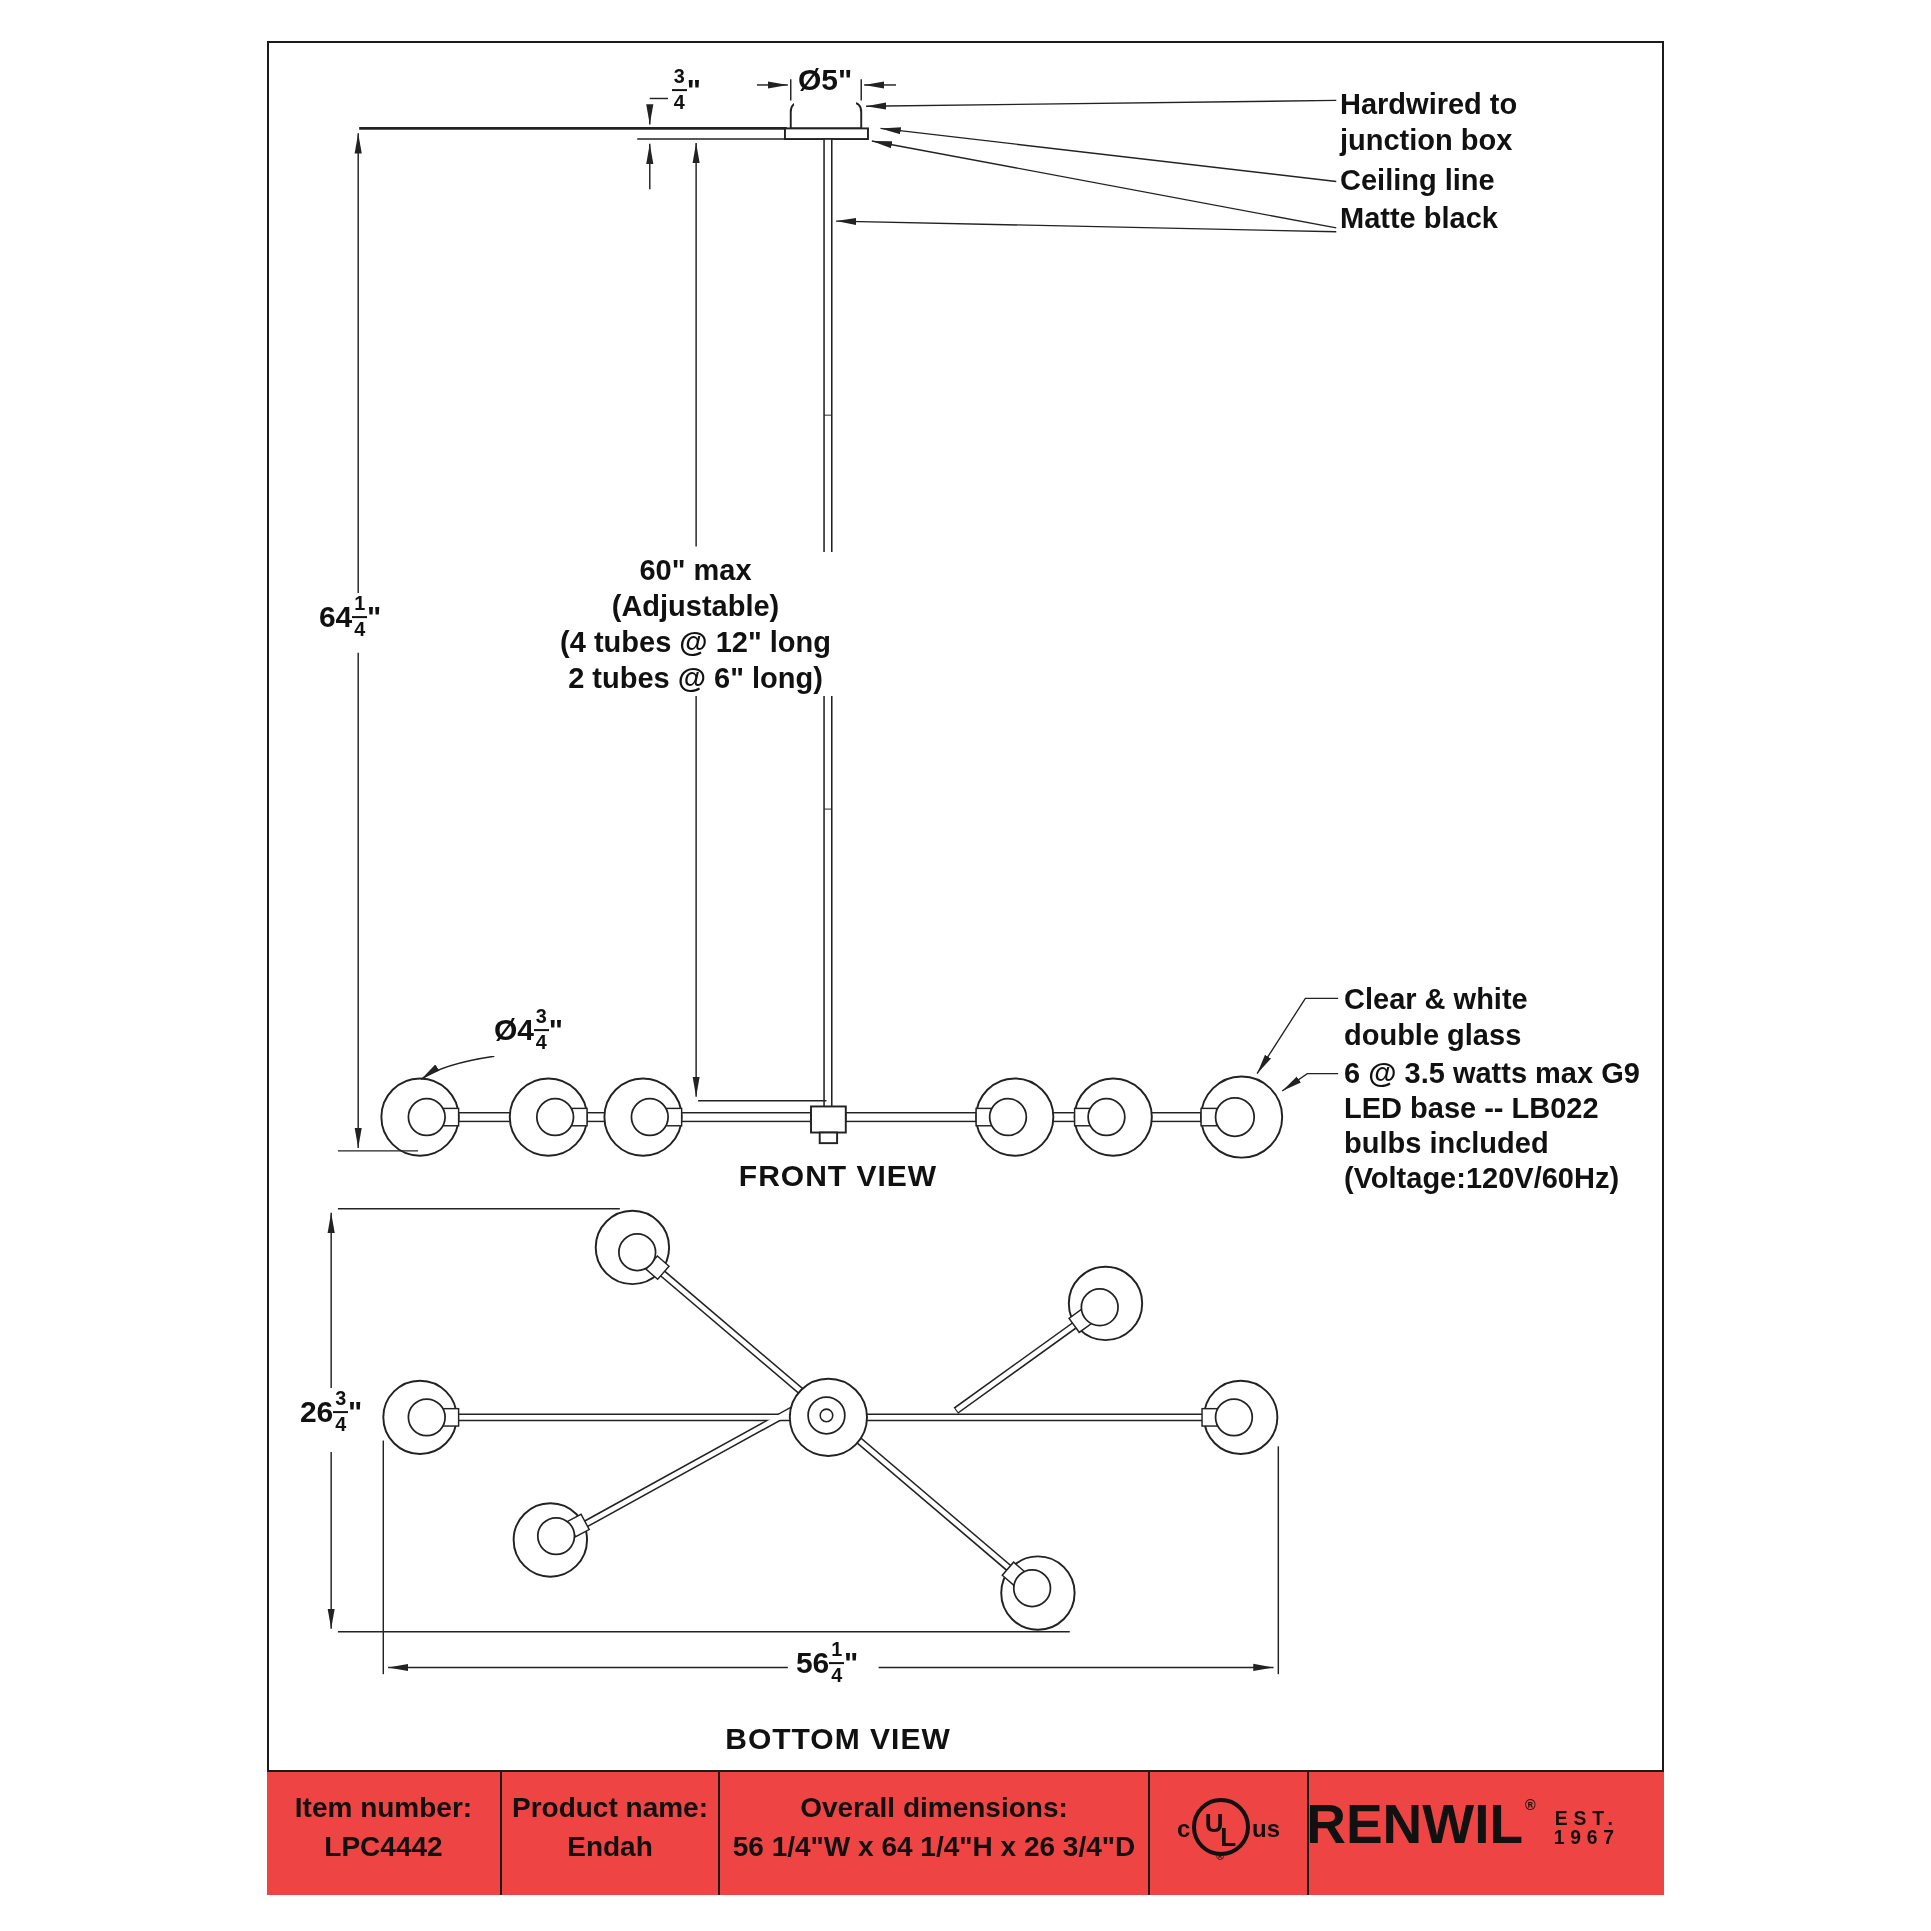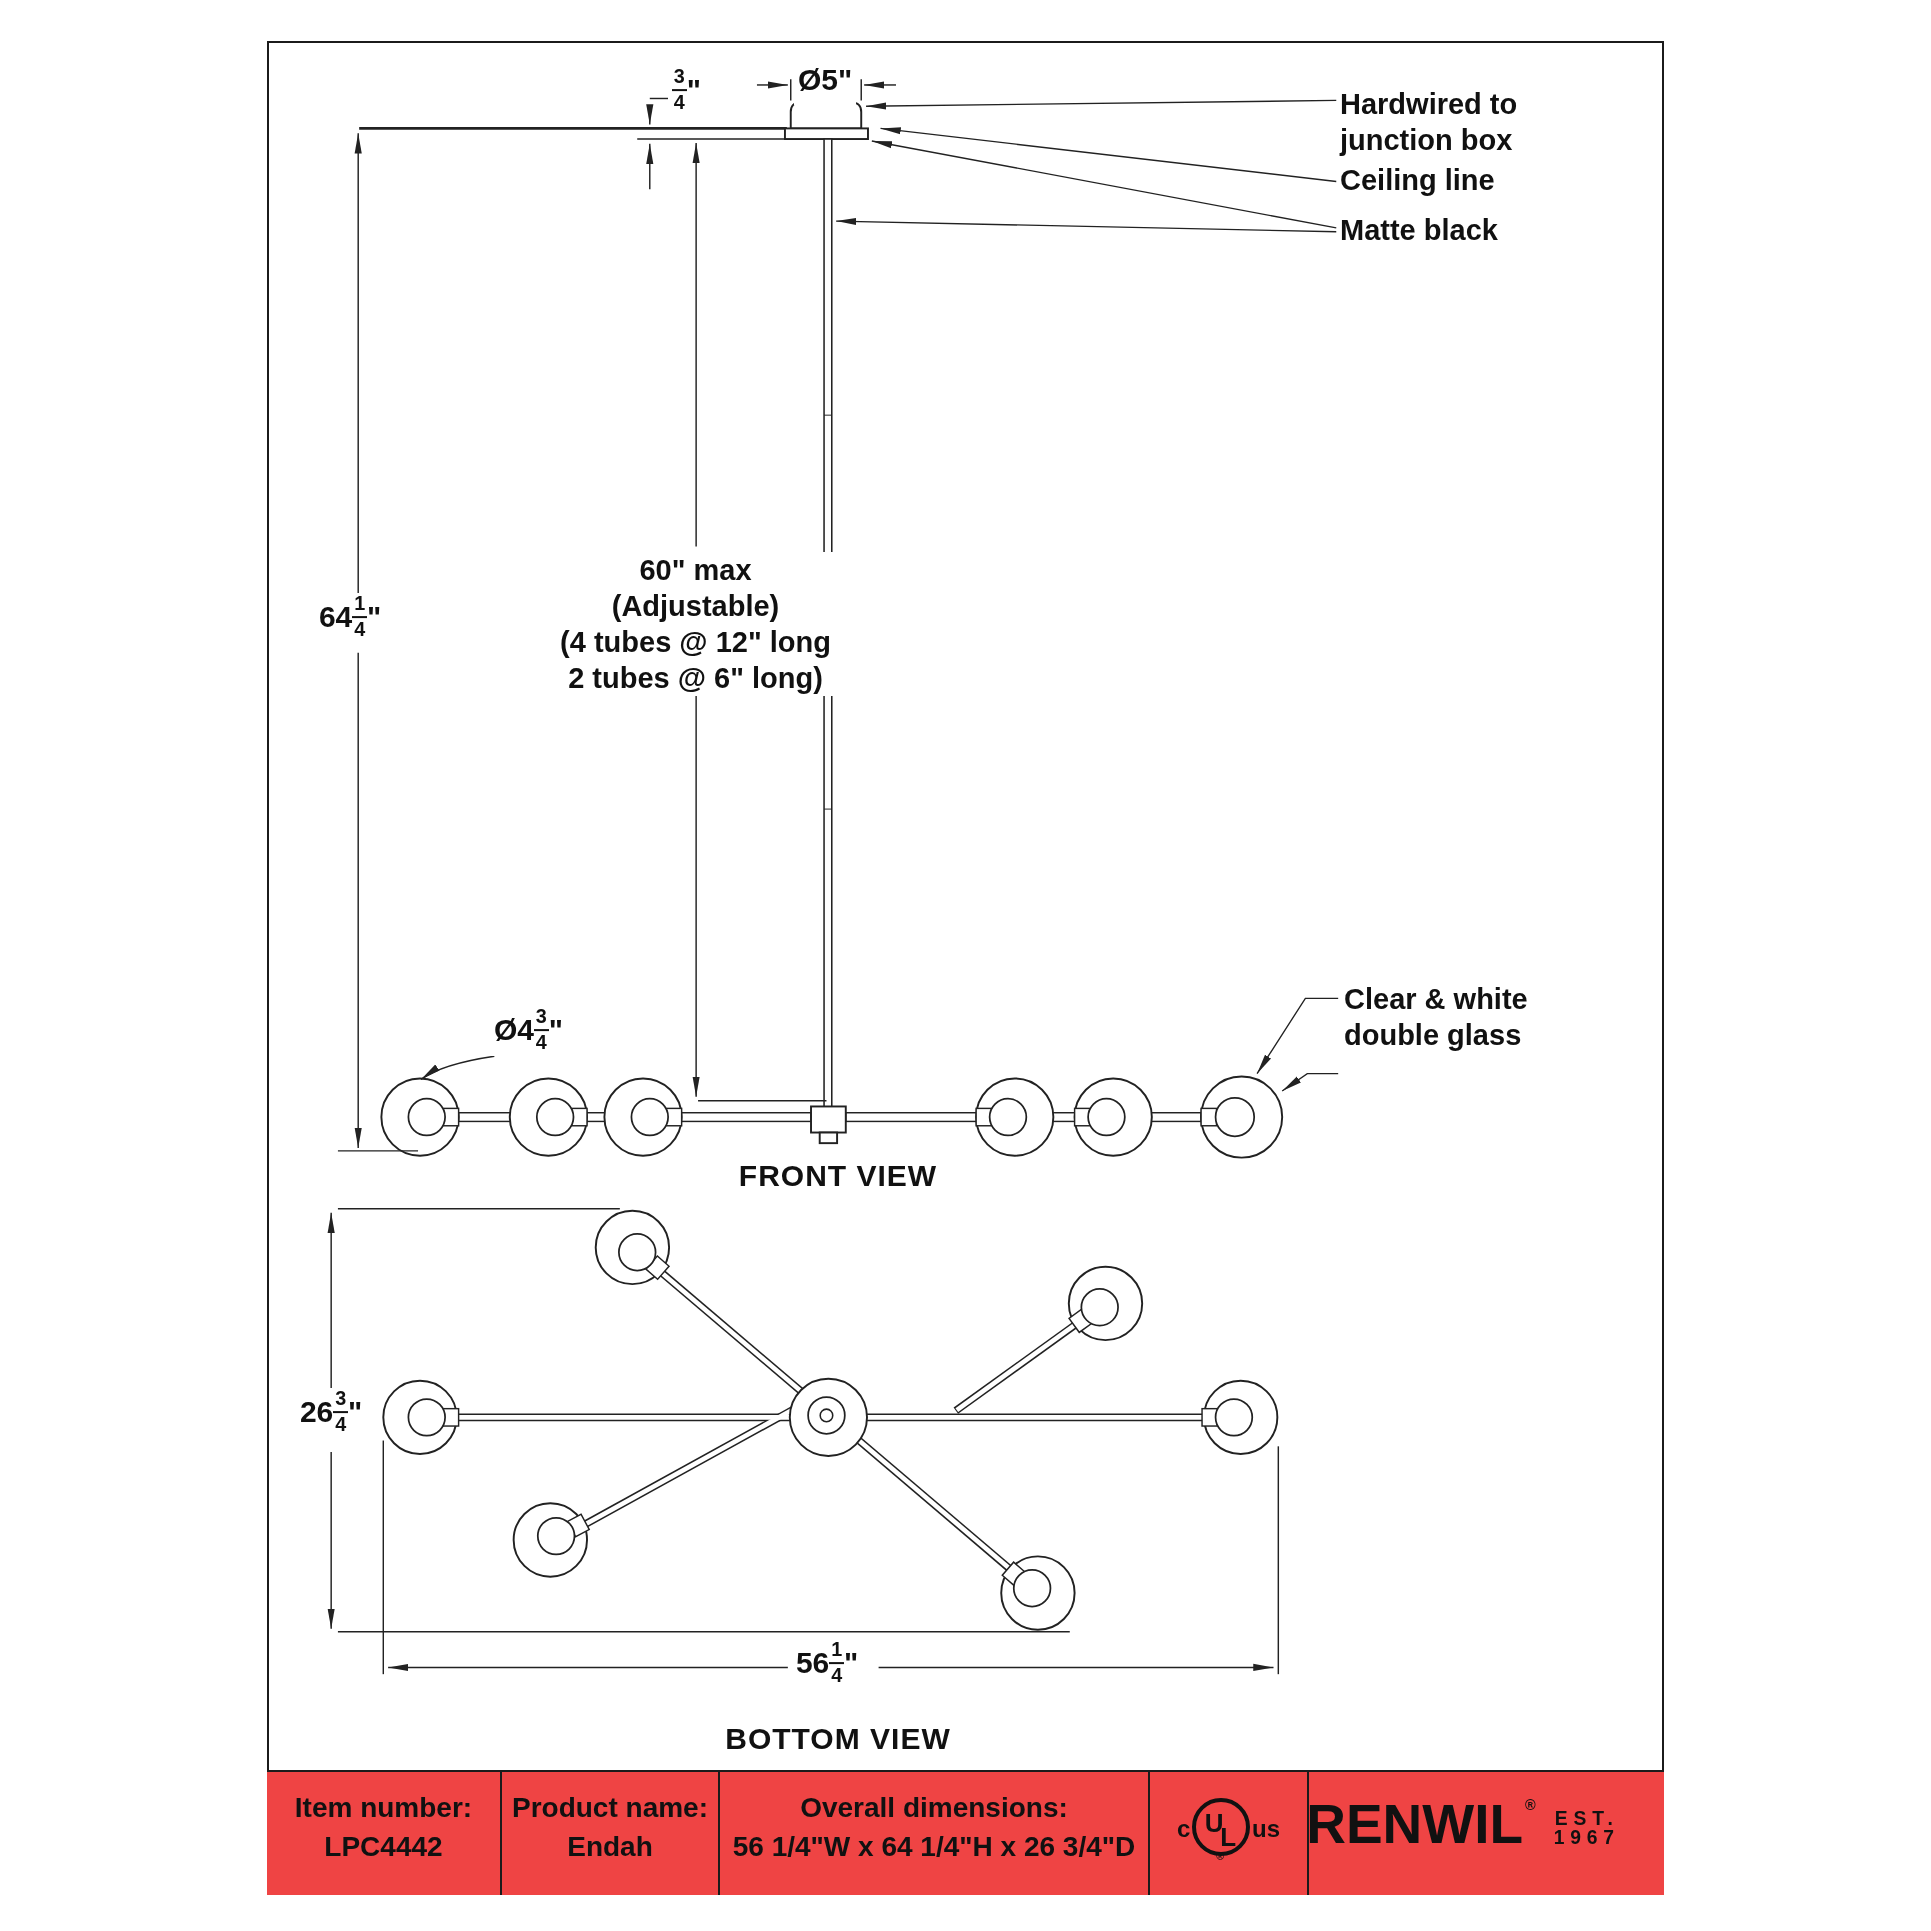--- a/index.html
+++ b/index.html
@@ -201,25 +201,31 @@
       <line x1="397" y1="1492" x2="397" y2="1734"></line>
       <line x1="1324" y1="1498" x2="1324" y2="1734"></line>
     </g>
   </svg>
 
   <div class="lbl" style="left:1340px;top:86px;">
     <div>Hardwired to</div>
     <div>junction box</div>
   </div>
   <div class="lbl" style="left:1340px;top:162px;text-align:center;">Ceiling line</div>
-  <div class="lbl" style="left:1340px;top:212px;">Matte black</div>
+  <div class="lbl" style="left:1340px;top:200px;">Matte black</div>
 
   <div class="lbl" style="left:1344px;top:981px;">
     <div>Clear &amp; white</div>
     <div>double glass</div>
+  </div>
+  <div class="lbl" style="left:1344px;top:1056px;line-height:35px;">
+    <div>6 @ 3.5 watts max G9</div>
+    <div>LED base -- LB022</div>
+    <div>bulbs included</div>
+    <div>(Voltage:120V/60Hz)</div>
   </div>
 
   <div class="center-block" style="left:546px;top:552px;width:299px;">
     <div>60" max</div>
     <div>(Adjustable)</div>
     <div>(4 tubes @ 12" long</div>
     <div>2 tubes @ 6" long)</div>
   </div>
 
   <div class="dim" style="left:668px;top:66px;">

